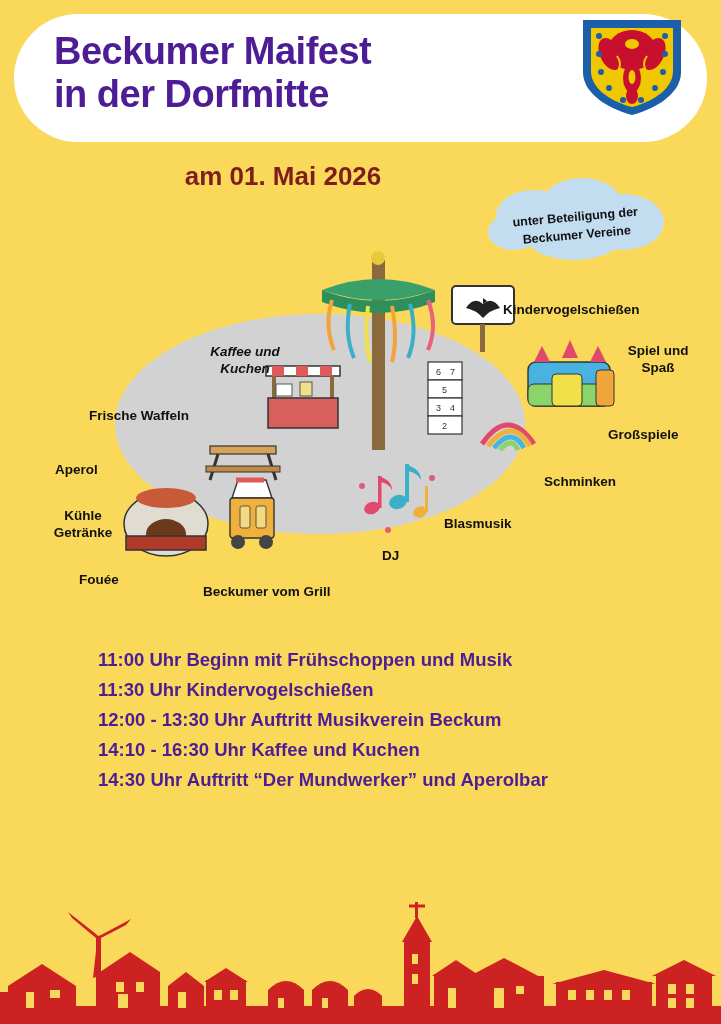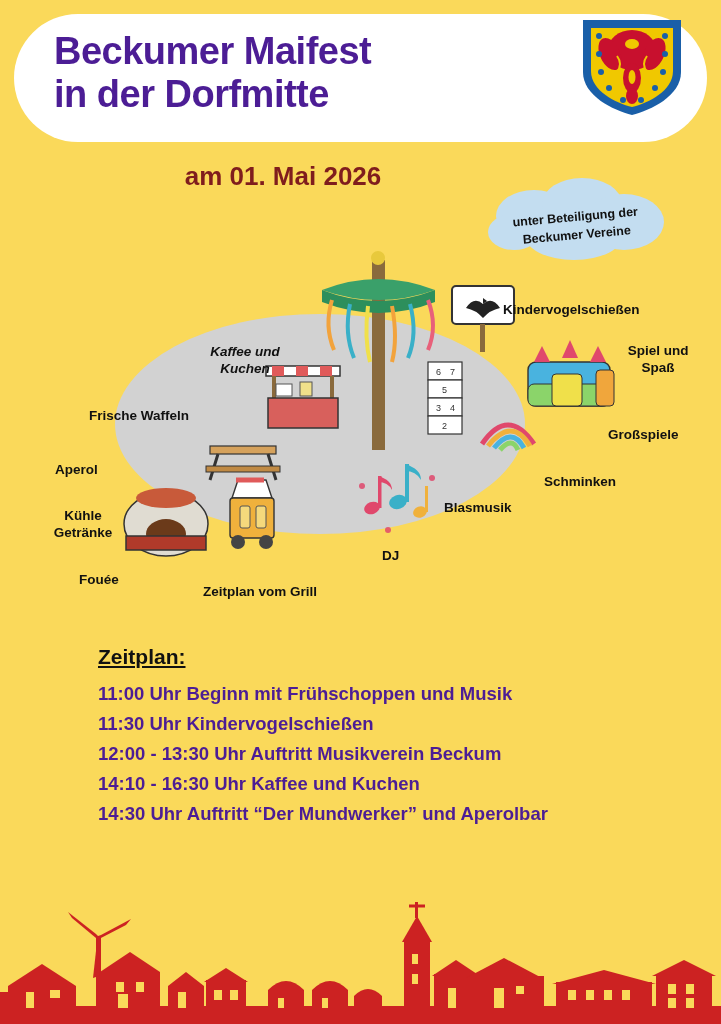--- a/index.html
+++ b/index.html
@@ -267,31 +267,30 @@
 
     <div class="map-label" style="left:55px;top:212px;">Aperol</div>
 
     <div class="map-label" style="left:544px;top:224px;">Schminken</div>
 
     <div class="map-label" style="left:46px;top:258px;text-align:center;width:74px;">
       <div>Kühle</div>
       <div>Getränke</div>
     </div>
 
-    <div class="map-label" style="left:444px;top:250px;">Blasmusik</div>
+    <div class="map-label" style="left:444px;top:266px;">Blasmusik</div>
 
     <div class="map-label" style="left:382px;top:298px;">DJ</div>
 
     <div class="map-label" style="left:79px;top:322px;">Fouée</div>
 
-    <div class="map-label" style="left:203px;top:334px;">Zeitplan vom Grill</div>
+    <div class="map-label" style="left:203px;top:334px;">Beckumer vom Grill</div>
   </div>
 
   <div class="schedule">
-    <div class="schedule-title">Zeitplan:</div>
     <div class="schedule-item">11:00 Uhr Beginn mit Frühschoppen und Musik</div>
     <div class="schedule-item">11:30 Uhr Kindervogelschießen</div>
     <div class="schedule-item">12:00 - 13:30 Uhr Auftritt Musikverein Beckum</div>
     <div class="schedule-item">14:10 - 16:30 Uhr Kaffee und Kuchen</div>
     <div class="schedule-item">14:30 Uhr Auftritt “Der Mundwerker” und Aperolbar</div>
   </div>
 
   <svg class="skyline" viewBox="0 0 721 130">
     <g fill="#cc2222">
 

